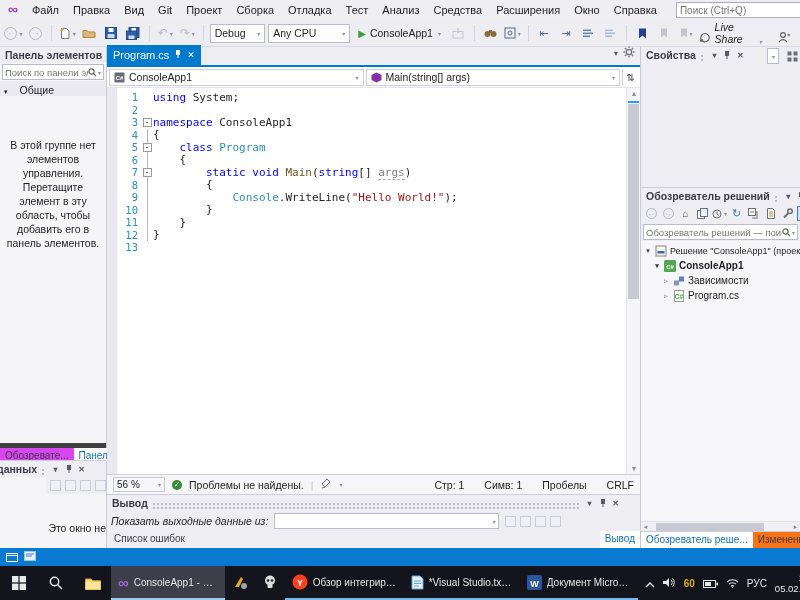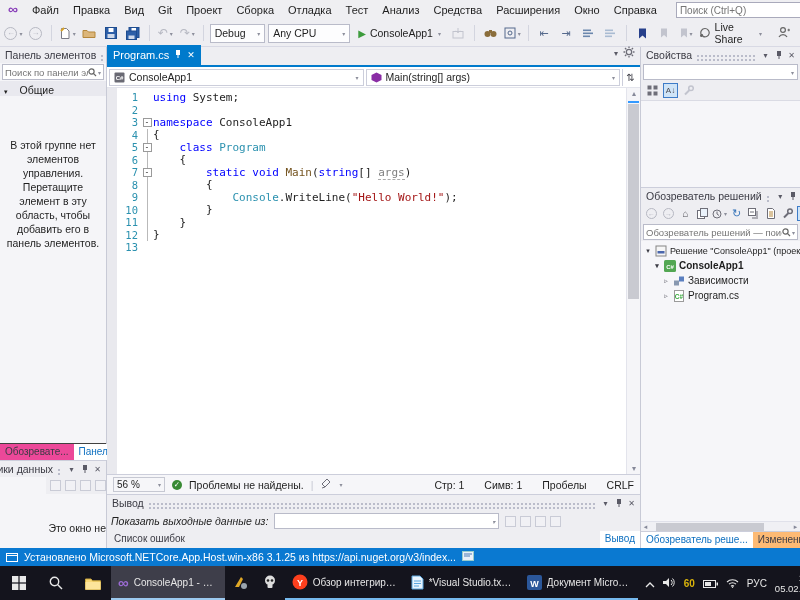--- a/index.html
+++ b/index.html
@@ -19,41 +19,41 @@
   .toolbar { position:absolute; left:0; top:20px; width:800px; height:27px; background:#EEEEF2; border-bottom:1px solid #D8D9E4; display:flex; align-items:center; padding:0 4px; gap:3px; }
   .tsep { width:1px; height:16px; background:#D3D5DF; margin:0 3px; }
   .tbtn { height:21px; min-width:19px; display:flex; align-items:center; justify-content:center; gap:1px; }
   .navcirc { width:13px; height:13px; border:1.4px solid #B6B8C2; border-radius:50%; color:#B6B8C2; font-size:8px; line-height:10px; text-align:center; }
   .dimtxt { color:#B6B8C2; font-size:12px; }
   .ddmini { font-size:6px; color:#8D8F9C; margin-left:1px; }
   .tcombo { height:19px; background:#FDFDFE; border:1px solid #B9BBC9; display:flex; align-items:center; font-size:10.5px; color:#1E1E1E; padding:0 4px; }
   .tcombo .ddmini { margin-left:auto; }
   .runbtn { height:21px; display:flex; align-items:center; gap:4px; padding:0 5px; font-size:10.5px; color:#1E1E1E; }
   .play { color:#3C9B3C; font-size:10px; }
-  .liveshare { margin-left:auto; display:flex; align-items:center; gap:4px; font-size:10.5px; color:#1E1E1E; padding-right:6px; }
+  .liveshare { margin-left:auto; display:flex; align-items:flex-end; gap:4px; font-size:10.5px; color:#1E1E1E; padding-right:6px;font-style:italic; }
   .glyph-blue { color:#55698C; font-size:11px; }
 
   
   .left-col  { position:absolute; left:0; top:47px; width:107px; height:501px; background:#EEEEF2; display:flex; flex-direction:column; border-right:1px solid #C8CAD6; }
   .center-col{ position:absolute; left:107px; top:47px; width:533px; height:501px; display:flex; flex-direction:column; background:#fff; }
   .right-col { position:absolute; left:640px; top:47px; width:160px; height:501px; background:#EEEEF2; border-left:1px solid #C8CAD6; display:flex; flex-direction:column; }
 
   
-  .ptitle { height:16px; display:flex; align-items:center; padding:0 2px 0 5px; background:#EEEEF2; color:#3B3B44; font-size:10.5px; white-space:nowrap; flex:none; }
+  .ptitle { height:16px; display:flex; align-items:center; padding:0 18px 0 5px; background:#EEEEF2; color:#3B3B44; font-size:10.5px; white-space:nowrap; flex:none;font-weight:bold; }
   .drag-dots { flex:1; height:7px; margin:4px 4px 0; background:radial-gradient(circle,#BABCCA 0.9px,transparent 1.05px); background-size:4px 4px; min-width:4px; }
   .pt-btn { width:13px; height:13px; flex:none; display:flex; align-items:center; justify-content:center; color:#5A5A66; font-size:8px; }
   .mini-search-wrap { margin:1px 2px; height:16px; border:1px solid #B9BBC9; background:#fff; display:flex; align-items:center; padding:0 2px; flex:none; }
   .mini-search-wrap input { border:none; outline:none; flex:1; min-width:0; font-size:9.5px; color:#555; font-family:"Liberation Sans",sans-serif; }
   .mag { flex:none; display:flex; }
 
   
   .toolbox { flex:1; display:flex; flex-direction:column; background:#F5F5F8; }
   .tb-group { height:15px; background:#E9E9EF; display:flex; align-items:flex-end; gap:12px; padding-left:4px; font-size:10.5px; color:#1E1E1E; flex:none; }
   .tb-msg { margin-top:42px; padding:0 5px; font-size:10.5px; color:#1E1E1E; text-align:center; line-height:14px; }
-  .side-tabs { height:17px; display:flex; background:#ec4899; border-top:1px solid #404040; flex:none; }
+  .side-tabs { height:17px; display:flex; background:#d946ef; border-top:5px solid #404040; flex:none; }
   .stab { font-size:10px; padding:2px 5px 0; color:#3B3B44; white-space:nowrap; }
   .stab.active { background:#fff; color:#0E70C0; }
 
   
   .datasources { height:88px; flex:none; display:flex; flex-direction:column; background:#F5F5F8; border-top:1px solid #CCCEDB;align-items:flex-end; }
   .ds-icons { height:17px; background:#EEEEF2; display:flex; align-items:center; gap:4px; padding-left:4px; flex:none; }
   .dico { width:11px; height:11px; border:1px solid #C9CBD6; background:#F1F1F5; }
   .ds-msg { margin-top:28px; text-align:center; font-size:10.5px; color:#1E1E1E; }
 
   
@@ -90,39 +90,39 @@
   .est-right { margin-left:auto; display:flex; gap:20px; }
 
   
   .outpanel { flex:none; background:#EEEEF2; border-top:1px solid #CCCEDB; }
   .out-controls { height:20px; display:flex; align-items:center; gap:6px; padding:0 4px; font-size:10.5px; color:#1E1E1E;font-style:italic; }
   .out-combo { width:225px; height:16px; background:#fff; border:1px solid #B9BBC9; display:flex; align-items:center; justify-content:flex-end; padding:0 3px; }
   .out-icons { display:flex; gap:4px; align-items:center; }
   .bottom-tabs { height:17px; display:flex; background:#EEEEF2; padding-left:2px;justify-content:space-between; }
 
   
-  .props { flex:none; height:140px; display:flex; flex-direction:column; }
+  .props { flex:none; height:140px; display:flex; flex-direction:row; }
   .props-combo { margin:1px 2px; height:16px; background:#fff; border:1px solid #B9BBC9; display:flex; align-items:center; justify-content:flex-end; padding:0 3px; flex:none; }
   .props-toolbar { height:19px; display:flex; align-items:center; gap:3px; padding-left:4px; background:#EEEEF2; flex:none; }
   .props-body { flex:1; background:#F6F6F9; border-top:1px solid #DADBE4; }
   .selbtn { border:1px solid #3E7CC8; background:#CFE4F7; }
   .sbtn { min-width:15px; height:15px; display:flex; align-items:center; justify-content:center; font-size:10px; color:#4A4A52; gap:1px; }
   .solx { flex:1; display:flex; flex-direction:column; border-top:1px solid #CCCEDB; min-height:0; }
   .solx-toolbar { height:19px; display:flex; align-items:center; gap:2px; padding:0 3px; background:#EEEEF2; flex:none; }
   .solx-body { flex:1; background:#F6F6F9; position:relative; min-height:0; }
   .trow { display:flex; align-items:center; height:15px; font-size:10px; color:#1E1E1E; white-space:nowrap; overflow:hidden; gap:3px; }
   .trow .exp { width:8px; font-size:7px; color:#3B3B44; flex:none; text-align:center; }
   .trow .exp.r { color:#6E6E78; }
   .trow.sm { font-size:9px; }
   .trow.bold { font-weight:bold; }
   .tico { flex:none; display:block; }
   .hscroll { position:absolute; left:0; right:0; bottom:0; height:10px; background:#F0F0F4; border-top:1px solid #E0E1EA; display:flex; align-items:center; }
   .hthumb { height:8px; width:108px; background:#C9CAD1; margin-left:6px; }
   .harrow { width:9px; font-size:7px; color:#868999; text-align:center; }
-  .right-tabs { height:17px; display:flex; background:#fdba74; border-top:1px solid #CCCEDB; flex:none; }
+  .right-tabs { height:17px; display:flex; background:#f97316; border-top:1px solid #CCCEDB; flex:none; }
 
   
   .statusbar { position:absolute; left:0; top:548px; width:800px; height:18px; background:#0A79D1; color:#fff; display:flex; align-items:center; gap:6px; padding:0 6px; font-size:10.5px; }
 
   
   .taskbar { position:absolute; left:0; top:566px; width:800px; height:34px; background:#14141D; display:flex; align-items:stretch; }
   .sysbtn { width:37px; display:flex; align-items:center; justify-content:center; flex:none; }
   .task { display:flex; align-items:center; gap:5px; padding:0 7px; max-width:120px; border-bottom:2px solid transparent; }
   .task.open { border-bottom-color:#76B9ED; }
   .task.active { background:#3E3E4A; border-bottom-color:#9CC9EF; }
@@ -708,21 +708,20 @@
     </div>
   </div>
 
   <div class="statusbar">
     <span>
       <svg width="12" height="11">
           <rect x="0.5" y="2.5" width="11" height="8" fill="none" stroke="#fff"></rect>
           <line x1="0.5" y1="4.5" x2="11.5" y2="4.5" stroke="#fff"></line>
         </svg>
     </span>
-    <span>Установлено Microsoft.NETCore.App.Host.win-x86 3.1.25 из https://api.nuget.org/v3/index...</span>
     <span>
       <svg width="12" height="10">
           <rect x="0.5" y="0.5" width="11" height="9" fill="#E8F0FA" stroke="#9CC"></rect>
           <line x1="2" y1="3" x2="10" y2="3" stroke="#4A7AB5"></line>
           <line x1="2" y1="5" x2="8" y2="5" stroke="#4A7AB5"></line>
         </svg>
     </span>
   </div>
 
   <div class="taskbar">

